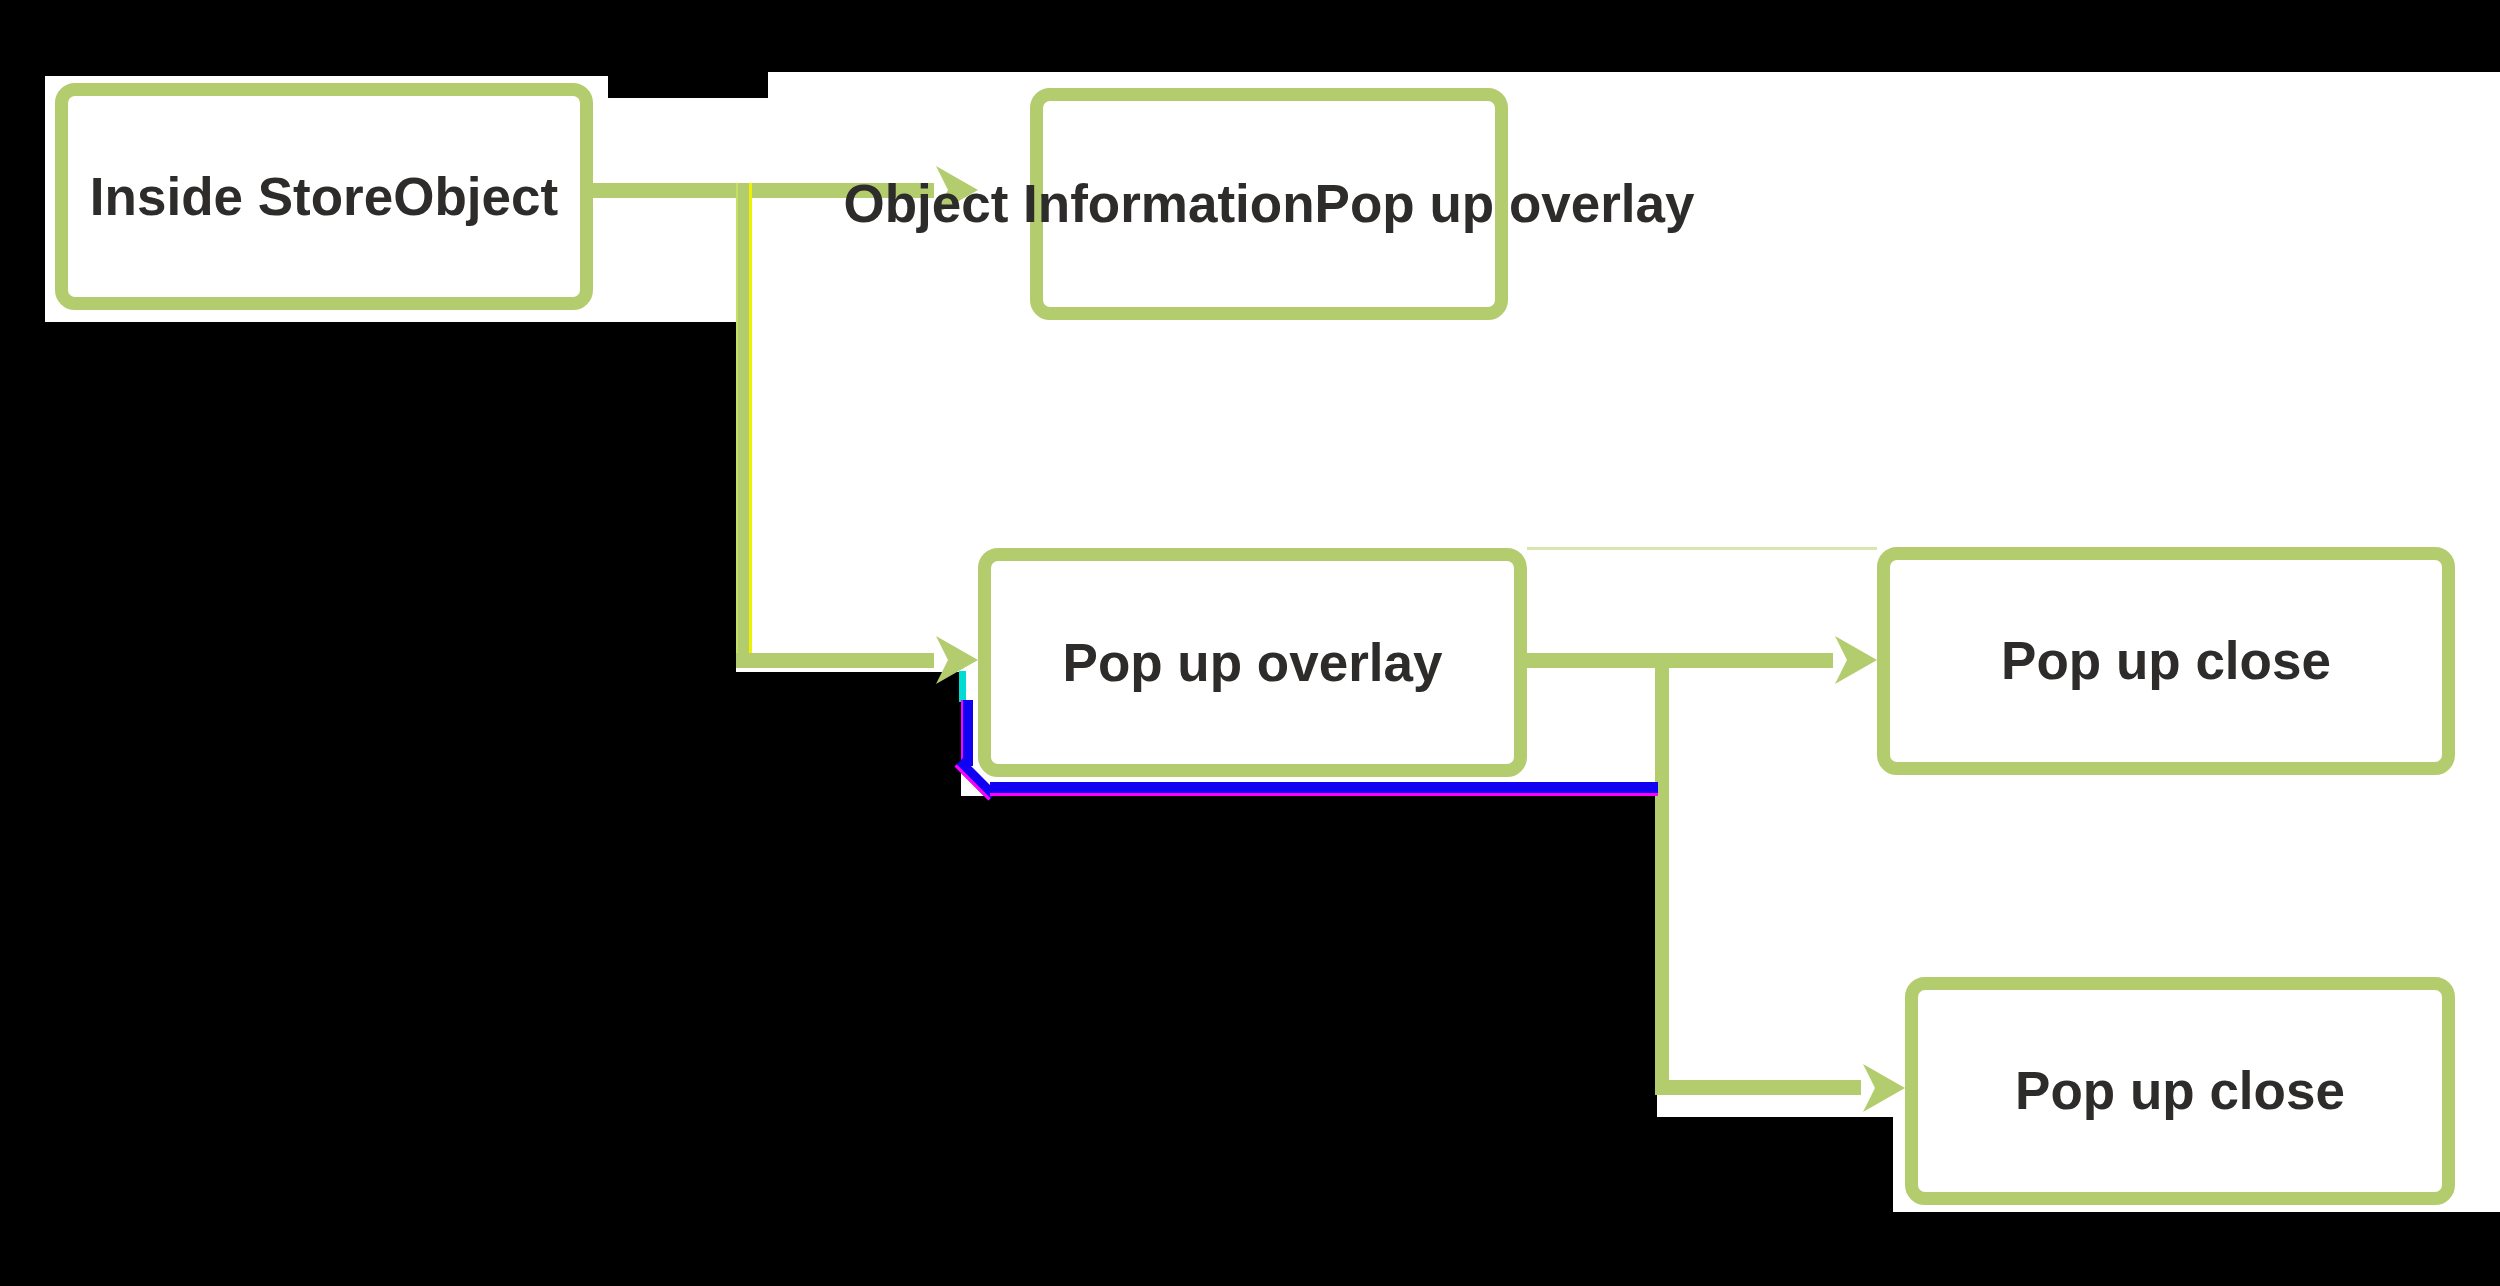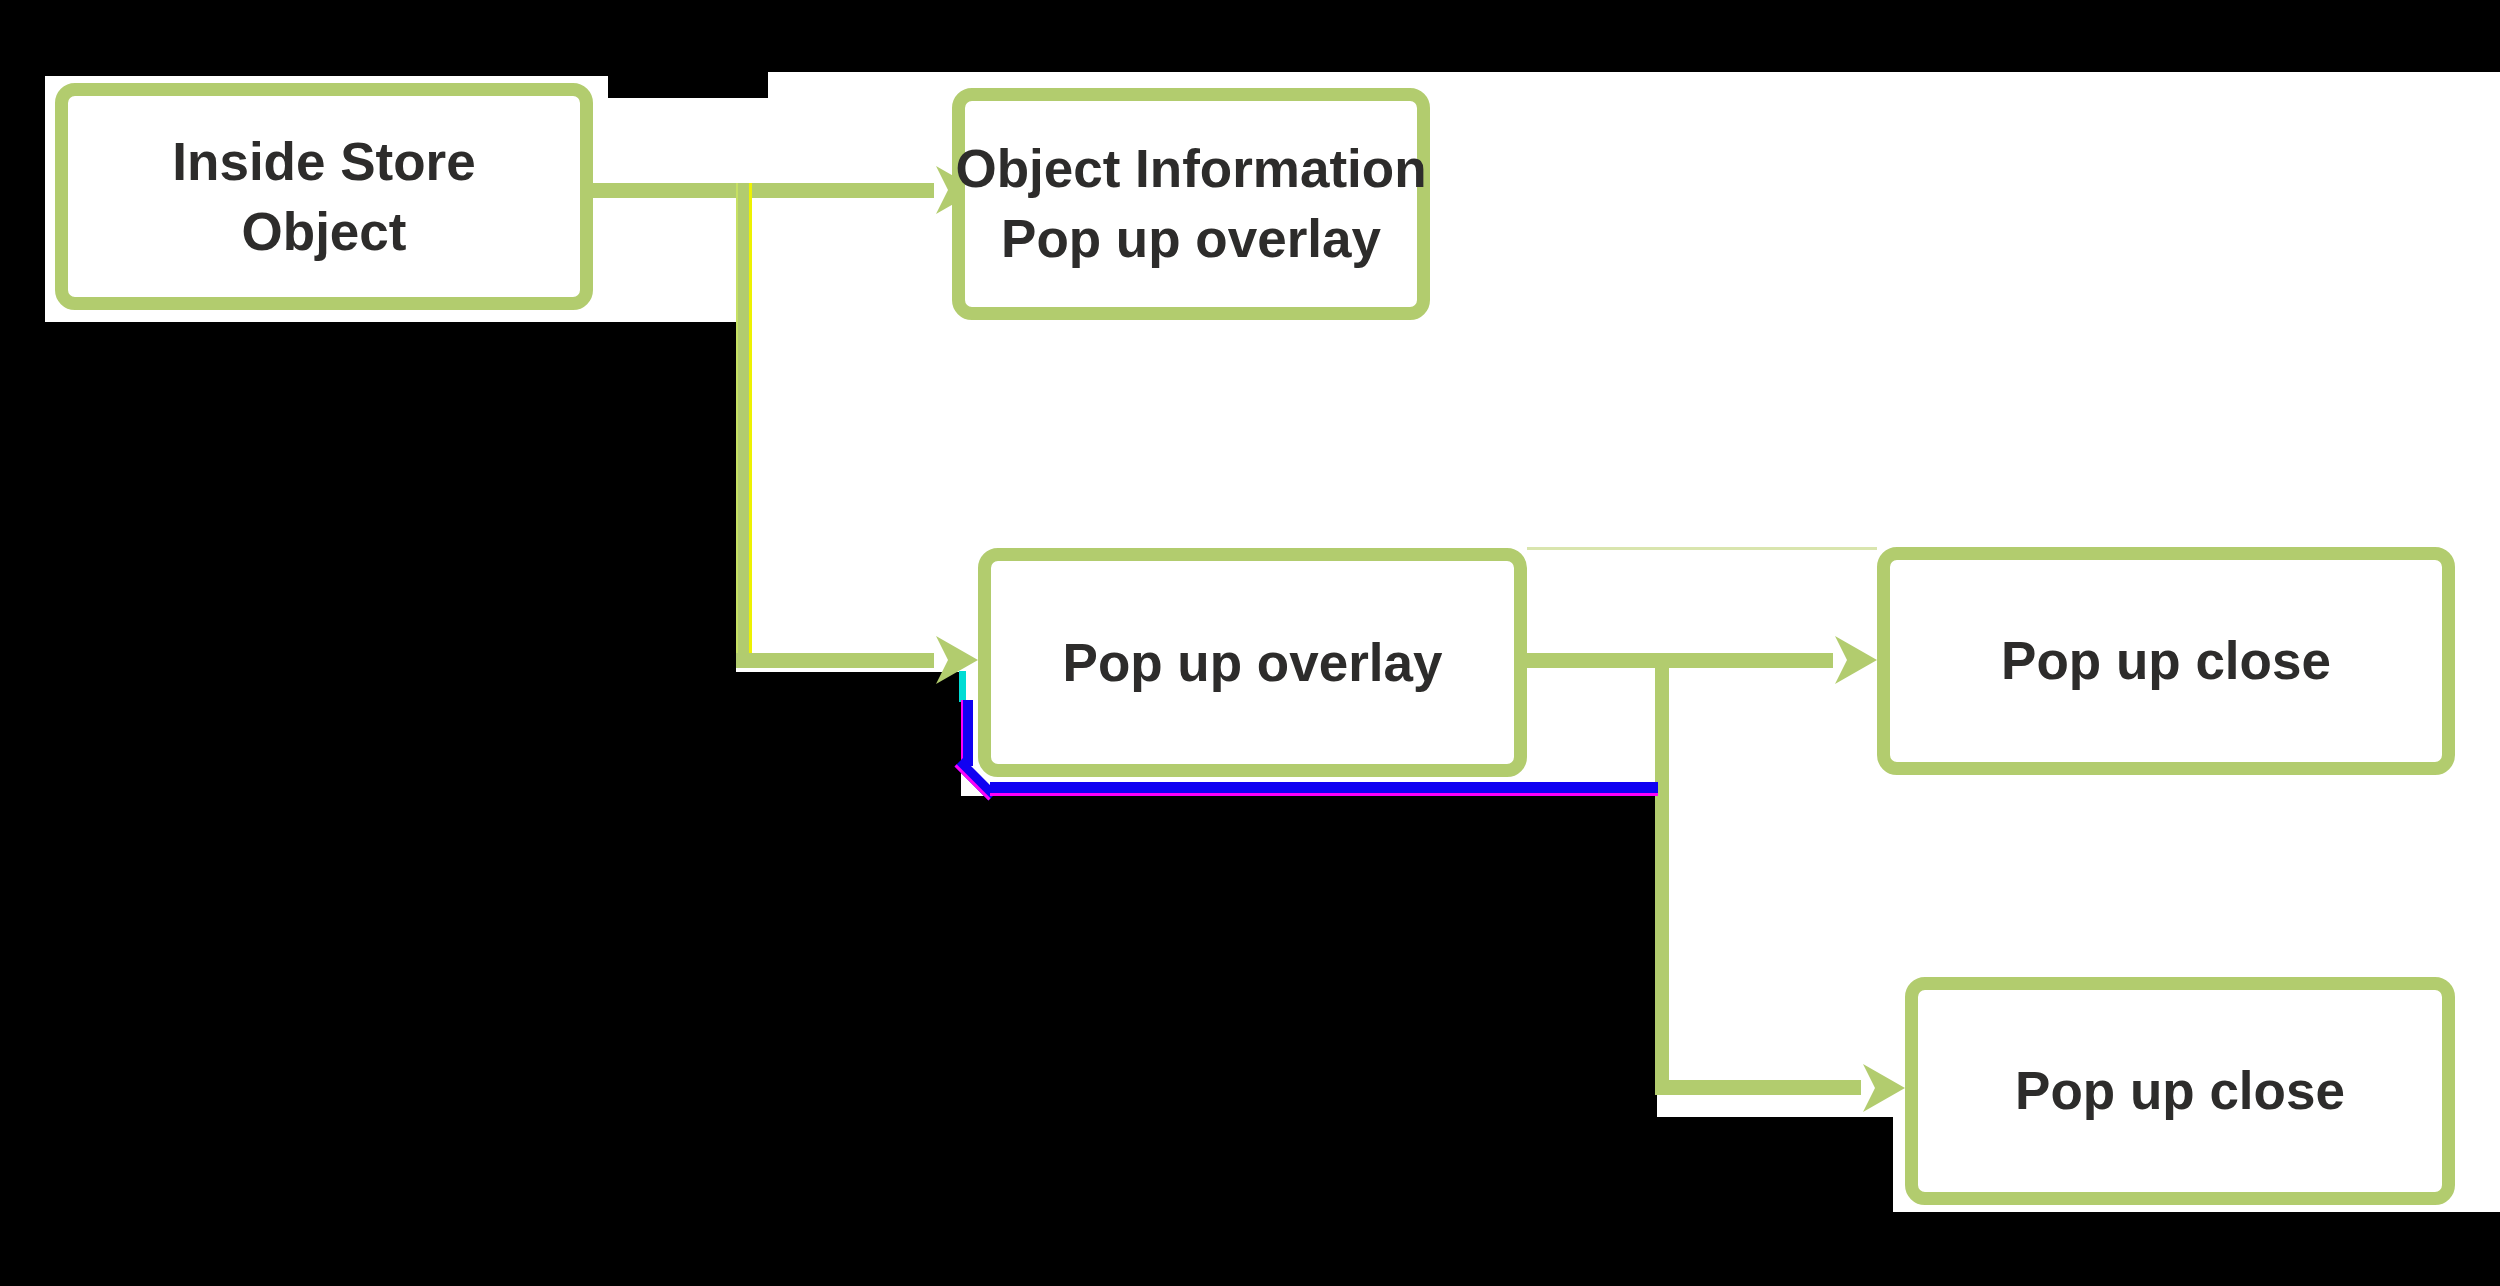--- a/index.html
+++ b/index.html
@@ -14,21 +14,21 @@
   
   .vbar-artifact{
     position:absolute;width:16px;
     background:linear-gradient(90deg,#c6e063 0px,#c6e063 2px,#b2cc6e 2px,#b2cc6e 13px,#edf202 13px,#edf202 16px);
   }
   
   .thin{position:absolute;background:#d9e5ae;height:3px;}
   
   .node{
     position:absolute;background:#fff;border:13px solid #b2cc6e;border-radius:20px;
-    display:flex;flex-direction:column;align-items:center;justify-content:center;
+    display:flex;flex-direction:row;align-items:center;justify-content:center;
     text-align:center;box-sizing:border-box;
   }
   .nl{font-size:53px;line-height:70px;font-weight:700;color:#2d2c2b;white-space:nowrap;}
   .ah{position:absolute;}
   
   .art-cyan{position:absolute;background:#00dcd4;}
   .art-blue-v{position:absolute;background:linear-gradient(90deg,#ff00f8 0px,#ff00f8 2px,#1001f2 2px);}
   .art-blue-d{position:absolute;background:#1001f2;border-bottom:3px solid #ff00f8;transform:rotate(45deg);transform-origin:top left;}
   .art-blue-h{position:absolute;background:#1001f2;border-bottom:3px solid #ff00f8;}
 </style>
@@ -74,21 +74,21 @@
   <div class="art-cyan" style="left:959px;top:671px;width:7px;height:31px"></div>
   <div class="art-blue-v" style="left:961px;top:700px;width:12px;height:66px"></div>
   <div class="art-blue-d" style="left:963px;top:758px;width:48px;height:9px"></div>
   <div class="art-blue-h" style="left:990px;top:782px;width:668px;height:11px"></div>
 
   <div class="node" style="left:55px;top:83px;width:538px;height:227px">
     <div class="nl">Inside Store</div>
     <div class="nl">Object</div>
   </div>
 
-  <div class="node" style="left:952px;top:88px;width:478px;height:232px">
+  <div class="node" style="left:1030px;top:88px;width:478px;height:232px">
     <div class="nl">Object Information</div>
     <div class="nl">Pop up overlay</div>
   </div>
 
   <div class="node" style="left:978px;top:548px;width:549px;height:229px">
     <div class="nl">Pop up overlay</div>
   </div>
 
   <div class="node" style="left:1877px;top:547px;width:578px;height:228px">
     <div class="nl">Pop up close</div>

